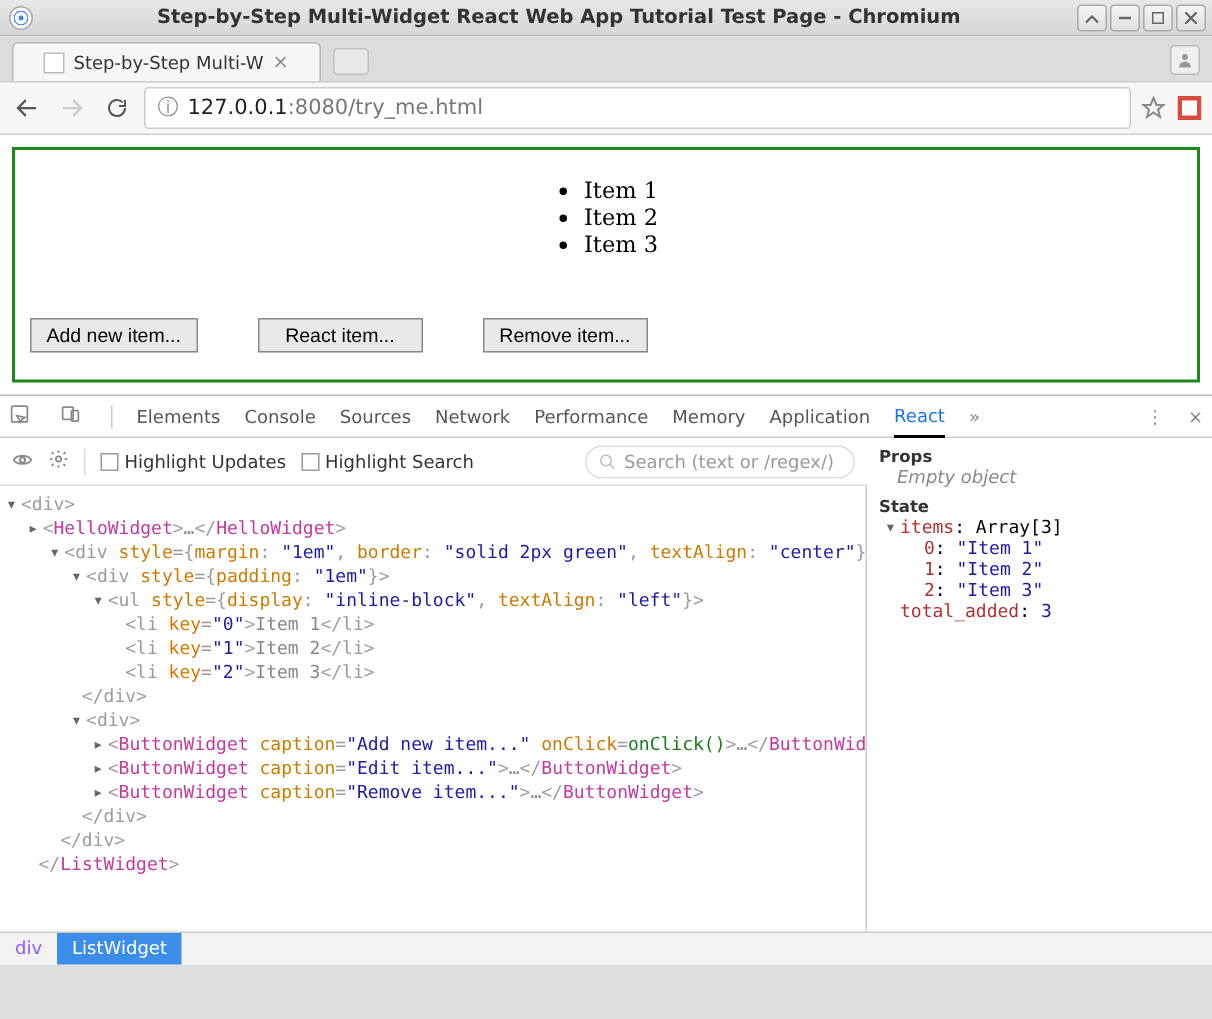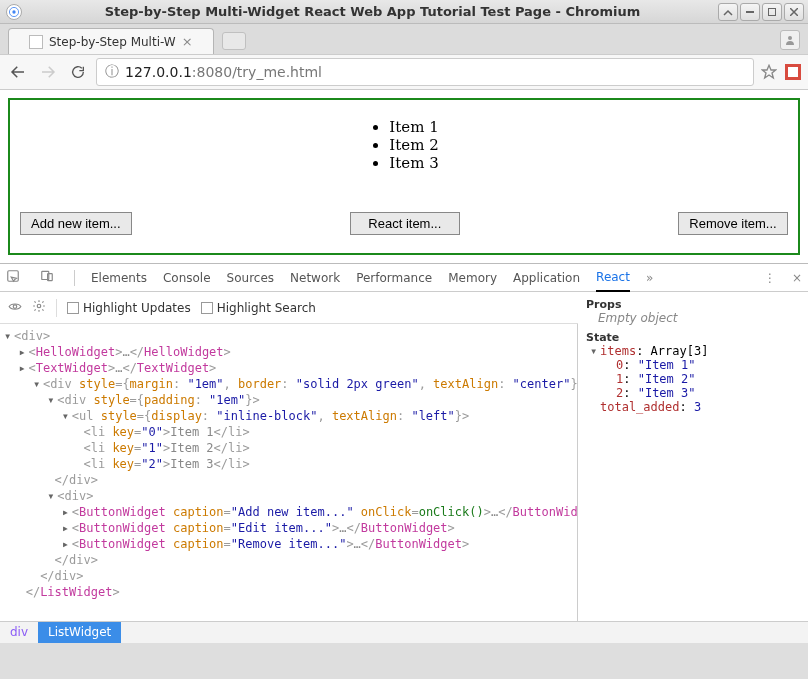--- a/index.html
+++ b/index.html
@@ -30,21 +30,21 @@
 .urlbar .info-icon{color:#888;margin-right:6px;}
 .urlbar .host{color:#222;}
 .urlbar .path{color:#777;}
 .ext-icon{width:18px;height:18px;display:flex;align-items:center;justify-content:center;}
 
 
 .content-area{background:#fff;padding:8px;}
 .green-box{border:2px solid #1b891b;padding:18px 10px;text-align:center;}
 .green-box ul{display:inline-block;text-align:left;margin:0 0 40px 0;padding-left:20px;}
 .green-box ul li{font-family:"DejaVu Serif","Times New Roman",serif;font-size:15px;color:#000;line-height:1.2;list-style:disc;}
-.green-box .btnrow{display:flex;justify-content:space-between;}
+.green-box .btnrow{display:flex;justify-content:flex-start;gap:40px;}
 .green-box .btnrow button{font-family:Arial,sans-serif;font-size:13px;background:#e9e9e9;border:1px solid #888;padding:3px 10px;min-width:110px;}
 
 
 .devtools{border-top:1px solid #bbb;background:#fff;display:flex;flex-direction:column;height:380px;}
 .dt-tabs{height:28px;border-bottom:1px solid #ccc;display:flex;align-items:center;padding:0 6px;gap:16px;font-size:12px;color:#555;}
 .dt-tabs .dt-ico{color:#888;margin-right:4px;}
 .dt-tabs .dt-tab{cursor:default;}
 .dt-tabs .dt-tab.active{color:#1a73e8;border-bottom:2px solid #000000;padding-bottom:6px;margin-bottom:-7px;}
 .dt-tabs .spacer{flex:1;}
 .dt-tabs .menu{color:#888;}
@@ -209,27 +209,33 @@
               <circle cx="12" cy="13" r="3"></circle>
               <path d="M2 13 c3 -6 17 -6 20 0 c-3 6 -17 6 -20 0z"></path>
             </svg></span>
     <span class="dt-ico"><svg width="14" height="14" viewBox="0 0 24 24" stroke="#888" fill="none" stroke-width="2">
               <circle cx="12" cy="12" r="3"></circle>
               <path d="M12 2v3M12 19v3M4.2 4.2l2.1 2.1M17.7 17.7l2.1 2.1M2 12h3M19 12h3M4.2 19.8l2.1-2.1M17.7 6.3l2.1-2.1"></path>
             </svg></span>
     <span style="border-left:1px solid #ddd;height:18px;"></span>
     <label><span class="chk"></span><span>Highlight Updates</span></label>
     <label><span class="chk"></span><span>Highlight Search</span></label>
+    <div class="search">
+      <svg viewBox="0 0 24 24" stroke="#bbb" fill="none" stroke-width="2">
+              <circle cx="10" cy="10" r="7"></circle>
+              <path d="M21 21 l-6 -6"></path>
+            </svg>
+      <span>Search (text or /regex/)</span>
+    </div>
   </div>
 
   <div class="dt-body">
     <div class="tree">
 <div class="row"><span class="arrow">▾</span><span class="tag">&lt;div&gt;</span></div>
 <div class="row">  <span class="arrow">▸</span><span class="tag">&lt;</span><span class="comp">HelloWidget</span><span class="tag">&gt;</span><span class="ellip">…</span><span class="tag">&lt;/</span><span class="comp">HelloWidget</span><span class="tag">&gt;</span></div>
-<div class="row">  <span class="arrow">▸</span><span class="tag">&lt;</span><span class="comp">TextWidget</span><span class="tag">&gt;</span><span class="ellip">…</span><span class="tag">&lt;/</span><span class="comp">TextWidget</span><span class="tag">&gt;</span></div>
 <div class="row">    <span class="arrow">▾</span><span class="tag">&lt;div </span><span class="attr">style</span><span class="tag">={</span><span class="attr">margin</span><span class="tag">: </span><span class="str">"1em"</span><span class="tag">, </span><span class="attr">border</span><span class="tag">: </span><span class="str">"solid 2px green"</span><span class="tag">, </span><span class="attr">textAlign</span><span class="tag">: </span><span class="str">"center"</span><span class="tag">}&gt;</span></div>
 <div class="row">      <span class="arrow">▾</span><span class="tag">&lt;div </span><span class="attr">style</span><span class="tag">={</span><span class="attr">padding</span><span class="tag">: </span><span class="str">"1em"</span><span class="tag">}&gt;</span></div>
 <div class="row">        <span class="arrow">▾</span><span class="tag">&lt;ul </span><span class="attr">style</span><span class="tag">={</span><span class="attr">display</span><span class="tag">: </span><span class="str">"inline-block"</span><span class="tag">, </span><span class="attr">textAlign</span><span class="tag">: </span><span class="str">"left"</span><span class="tag">}&gt;</span></div>
 <div class="row">           <span class="tag">&lt;li </span><span class="attr">key</span><span class="tag">=</span><span class="str">"0"</span><span class="tag">&gt;</span><span class="dim">Item 1</span><span class="tag">&lt;/li&gt;</span></div>
 <div class="row">           <span class="tag">&lt;li </span><span class="attr">key</span><span class="tag">=</span><span class="str">"1"</span><span class="tag">&gt;</span><span class="dim">Item 2</span><span class="tag">&lt;/li&gt;</span></div>
 <div class="row">           <span class="tag">&lt;li </span><span class="attr">key</span><span class="tag">=</span><span class="str">"2"</span><span class="tag">&gt;</span><span class="dim">Item 3</span><span class="tag">&lt;/li&gt;</span></div>
 <div class="row">       <span class="tag">&lt;/div&gt;</span></div>
 <div class="row">      <span class="arrow">▾</span><span class="tag">&lt;div&gt;</span></div>
 <div class="row">        <span class="arrow">▸</span><span class="tag">&lt;</span><span class="comp">ButtonWidget</span> <span class="attr">caption</span><span class="tag">=</span><span class="str">"Add new item..."</span> <span class="attr">onClick</span><span class="tag">=</span><span class="fn">onClick()</span><span class="tag">&gt;</span><span class="ellip">…</span><span class="tag">&lt;/</span><span class="comp">ButtonWidget</span></div>
 <div class="row">        <span class="arrow">▸</span><span class="tag">&lt;</span><span class="comp">ButtonWidget</span> <span class="attr">caption</span><span class="tag">=</span><span class="str">"Edit item..."</span><span class="tag">&gt;</span><span class="ellip">…</span><span class="tag">&lt;/</span><span class="comp">ButtonWidget</span><span class="tag">&gt;</span></div>

